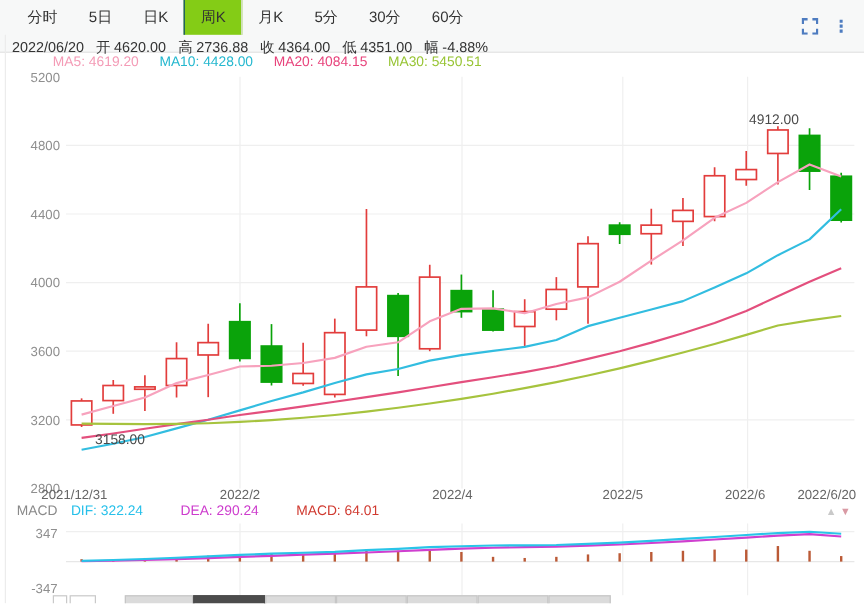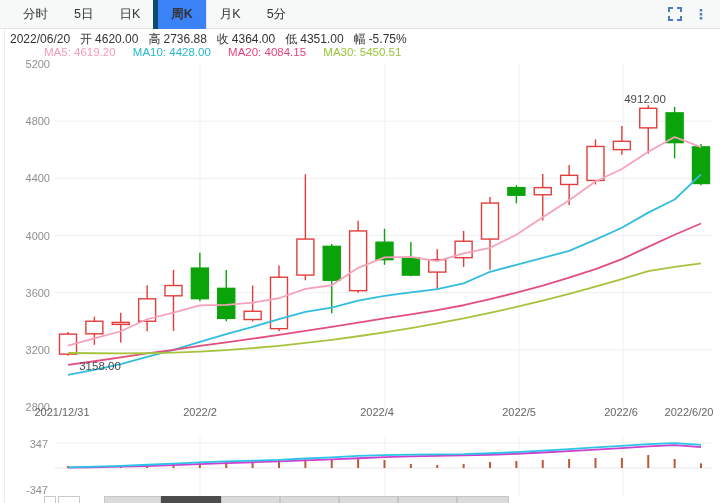--- a/index.html
+++ b/index.html
@@ -1,24 +1,24 @@
 <!DOCTYPE html>
 <html><head>
 <meta charset="utf-8">
 <style>
   * { margin:0; padding:0; box-sizing:border-box; }
   html,body { font-family:"Liberation Sans","DejaVu Sans",sans-serif; background:#fff; }
   .screen { position:relative; width:720px; height:503px; background:#fff; overflow:hidden; }
 
   
-  .tabbar { position:absolute; top:0; left:0; right:0; height:29px; background:#f7f8f8;
+  .tabbar { position:absolute; top:0; left:0; right:0; height:44px; background:#f7f8f8;
             border-bottom:1px solid #e3e3e3; display:flex; align-items:stretch; padding-left:10px; }
   .tab { font-size:12.5px; color:#333; padding:0 13px; line-height:28px; cursor:pointer; }
-  .tab.active { background:#3b82f6; border-left:5px solid #0c4a6e; border-right:1px solid #e3e3e3;
-                height:29px; position:relative; z-index:2;font-weight:bold; }
+  .tab.active { background:#84cc16; border-left:1px solid #0c4a6e; border-right:1px solid #e3e3e3;
+                height:29px; position:relative; z-index:2; }
   .tab-icons { margin-left:auto; display:flex; align-items:center; gap:12px; padding-right:12px; }
   .icon-more { color:#4e7cc0; font-size:14px; font-weight:bold; cursor:pointer; line-height:1; }
 
   
   .info-row { position:absolute; top:31px; left:10px; font-size:12px; color:#333;
               white-space:nowrap; letter-spacing:0; }
   .info-row b { font-weight:normal; margin-left:10px; }
   .info-row .val { margin-left:3px;margin-top:28px; }
   .ma-row { position:absolute; top:46px; left:44px; font-size:11.5px; white-space:nowrap; }
   .ma-row span.pair { margin-right:14px; }
@@ -51,35 +51,37 @@
 
 <div class="screen">
 
   <div class="tabbar">
     <span class="tab">分时</span>
     <span class="tab">5日</span>
     <span class="tab">日K</span>
     <span class="tab active">周K</span>
     <span class="tab">月K</span>
     <span class="tab">5分</span>
+    <span class="tab">30分</span>
+    <span class="tab">60分</span>
     <span class="tab-icons">
       <svg width="14" height="14" viewBox="0 0 14 14">
         <g fill="none" stroke="#4e7cc0" stroke-width="2">
           <path d="M1 5 V1 H5"></path>
             <path d="M9 1 H13 V5"></path>
             <path d="M13 9 V13 H9"></path>
             <path d="M5 13 H1 V9"></path>
         </g>
       </svg>
       <span class="icon-more">⋮</span>
     </span>
   </div>
 
   <div class="info-row">
-    <span>2022/06/20</span><b>开</b><span class="val">4620.00</span><b>高</b><span class="val">2736.88</span><b>收</b><span class="val">4364.00</span><b>低</b><span class="val">4351.00</span><b>幅</b><span class="val">-5.75%</span>
+    <span>2022/06/20</span><b>开</b><span class="val">4620.00</span><b>高</b><span class="val">2736.88</span><b>收</b><span class="val">4364.00</span><b>低</b><span class="val">4351.00</span><b>幅</b><span class="val">-4.88%</span>
   </div>
 
   <div class="ma-row">
     <span class="pair c-ma5"><span>MA5:</span>
       <span>4619.20</span></span>
     <span class="pair c-ma10"><span>MA10:</span>
       <span>4428.00</span></span>
     <span class="pair c-ma20"><span>MA20:</span>
       <span>4084.15</span></span>
     <span class="pair c-ma30"><span>MA30:</span>
@@ -162,20 +164,32 @@
       <text x="645" y="45" text-anchor="middle" font-size="11.5" fill="#4a4a4a">4912.00</text>
       <text x="100" y="312" text-anchor="middle" font-size="11.5" fill="#4a4a4a">3158.00</text>
       <text x="62" y="358" text-anchor="middle" font-size="11" fill="#666666">2021/12/31</text>
       <text x="200" y="358" text-anchor="middle" font-size="11" fill="#666666">2022/2</text>
       <text x="377" y="358" text-anchor="middle" font-size="11" fill="#666666">2022/4</text>
       <text x="519" y="358" text-anchor="middle" font-size="11" fill="#666666">2022/5</text>
       <text x="621" y="358" text-anchor="middle" font-size="11" fill="#666666">2022/6</text>
       <text x="689" y="358" text-anchor="middle" font-size="11" fill="#666666">2022/6/20</text>
     </svg>
 
+  <div class="macd-head">
+    <span class="macd-title">MACD</span>
+    <span class="pair c-dif"><span>DIF:</span>
+      <span>322.24</span></span>
+    <span class="pair c-dea"><span>DEA:</span>
+      <span>290.24</span></span>
+    <span class="pair c-macd"><span>MACD:</span>
+      <span>64.01</span></span>
+    <span class="macd-arrows">
+      <span class="arrow-up">▲</span><span class="arrow-down">▼</span>
+    </span>
+  </div>
 
   <svg id="macd-chart" class="chart" width="720" height="62">
       <line x1="200" y1="0" x2="200" y2="60" stroke="#efefef" stroke-width="1"></line>
       <line x1="385" y1="0" x2="385" y2="60" stroke="#efefef" stroke-width="1"></line>
       <line x1="519" y1="0" x2="519" y2="60" stroke="#efefef" stroke-width="1"></line>
       <line x1="623" y1="0" x2="623" y2="60" stroke="#efefef" stroke-width="1"></line>
       <line x1="55" y1="7" x2="712" y2="7" stroke="#efefef" stroke-width="1"></line>
       <line x1="55" y1="32" x2="712" y2="32" stroke="#e7e7e7" stroke-width="1"></line>
       <text x="48" y="12" text-anchor="end" font-size="11" fill="#8f8f8f">347</text>
       <text x="48" y="58" text-anchor="end" font-size="11" fill="#8f8f8f">-347</text>

